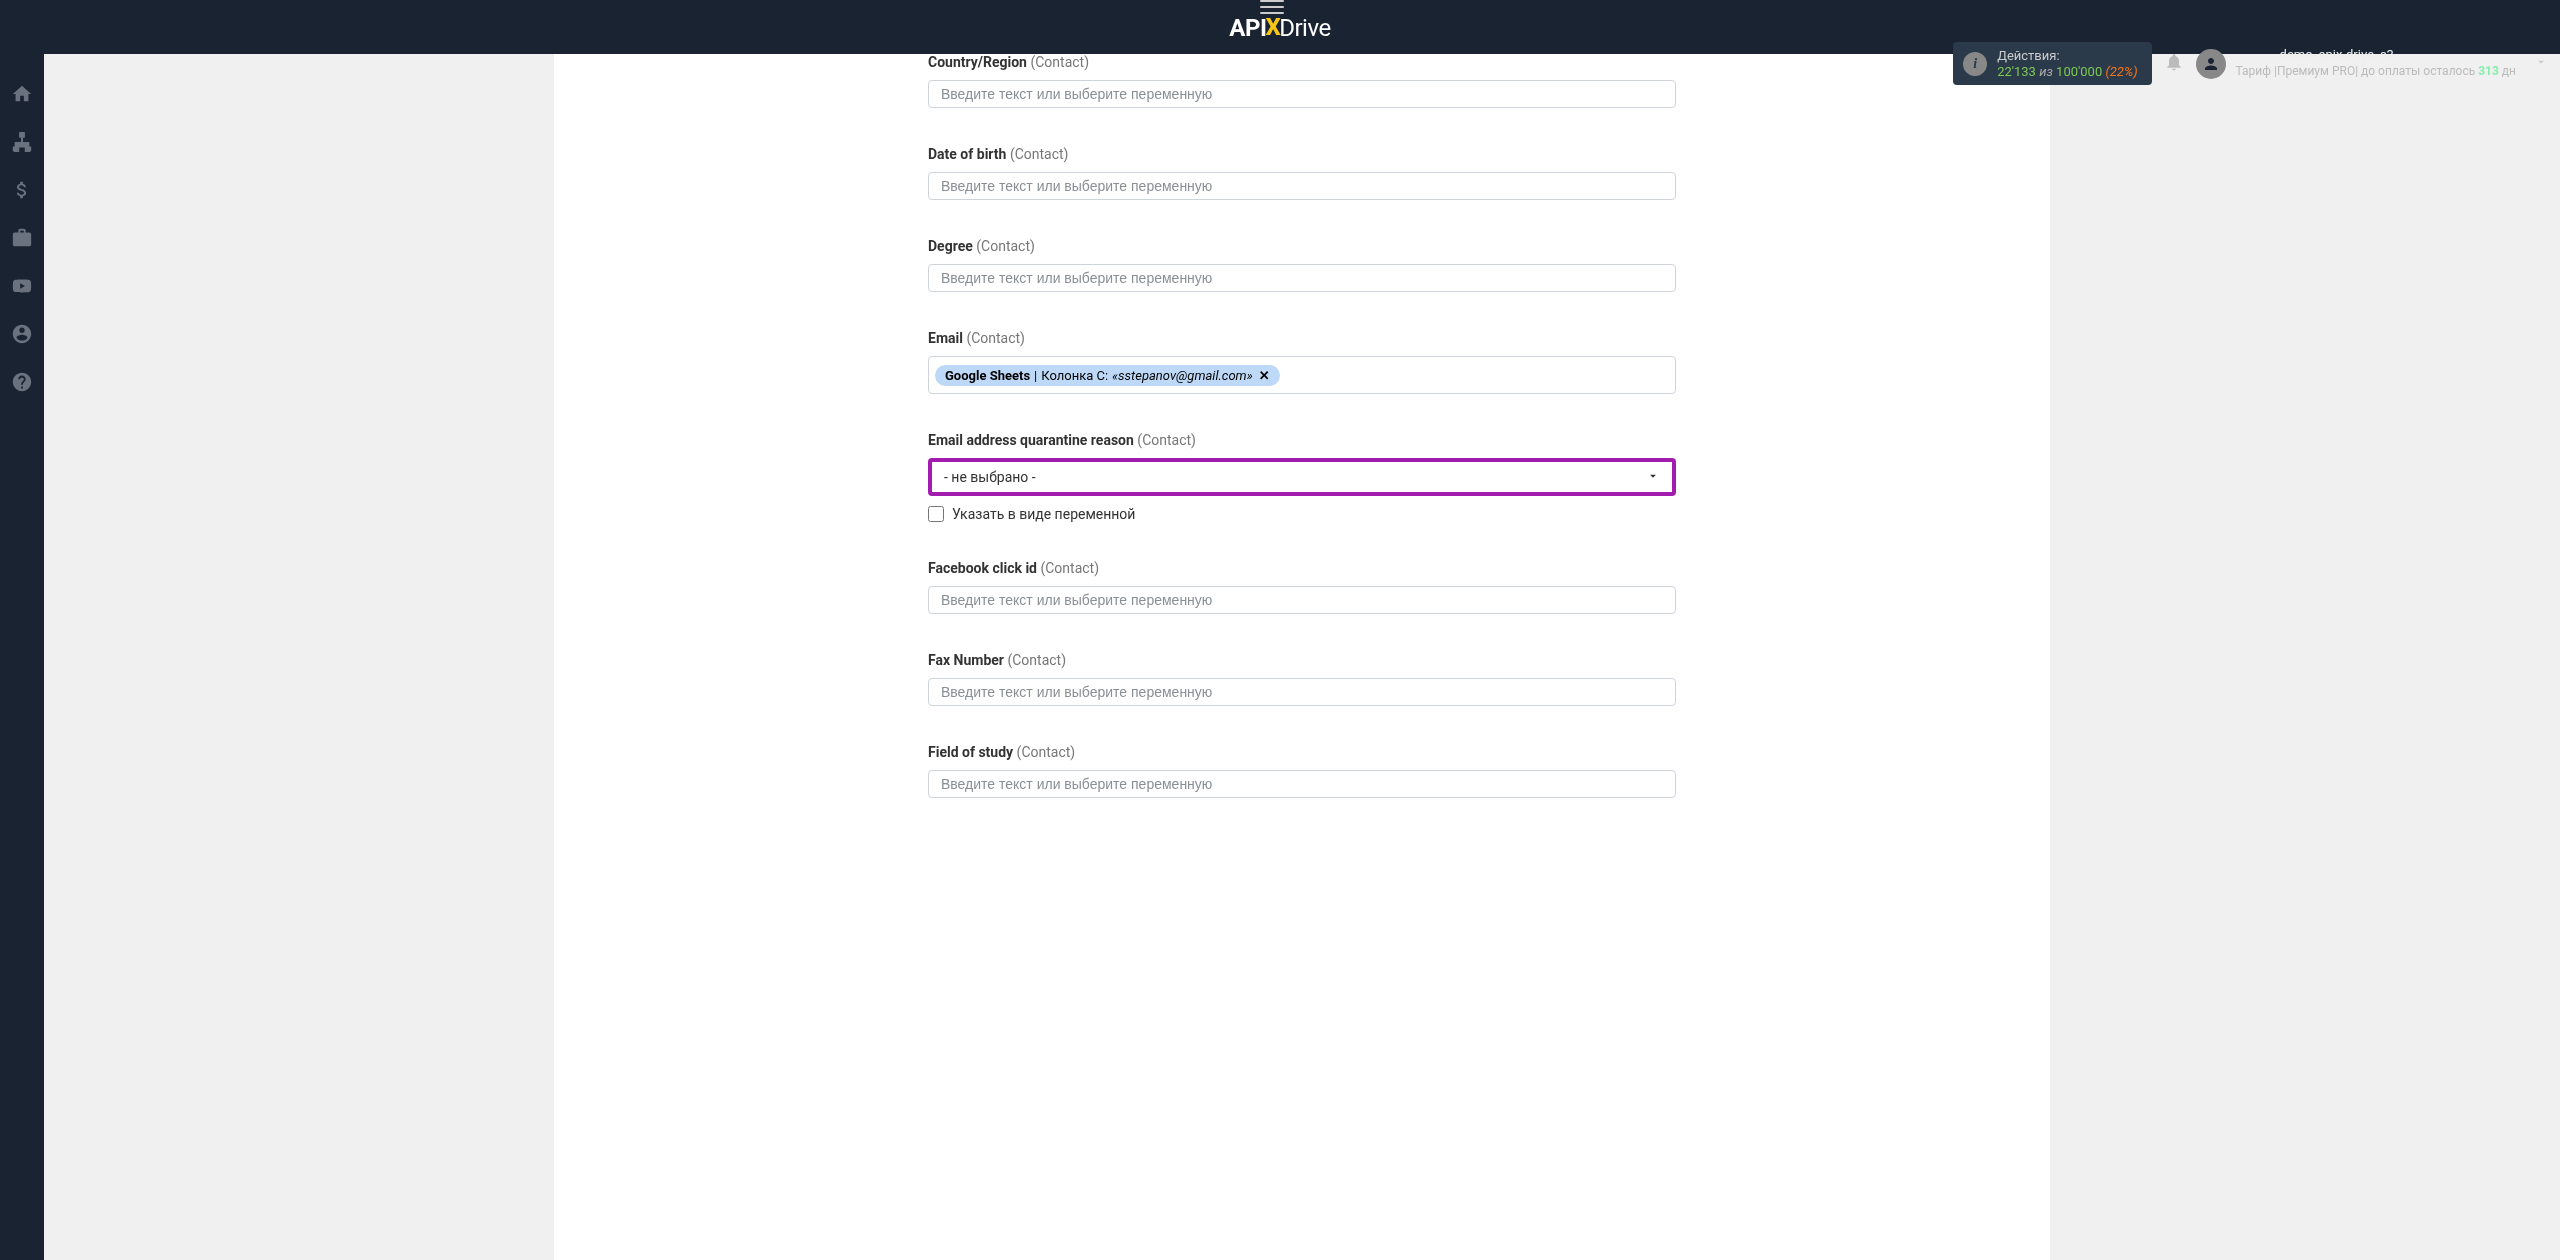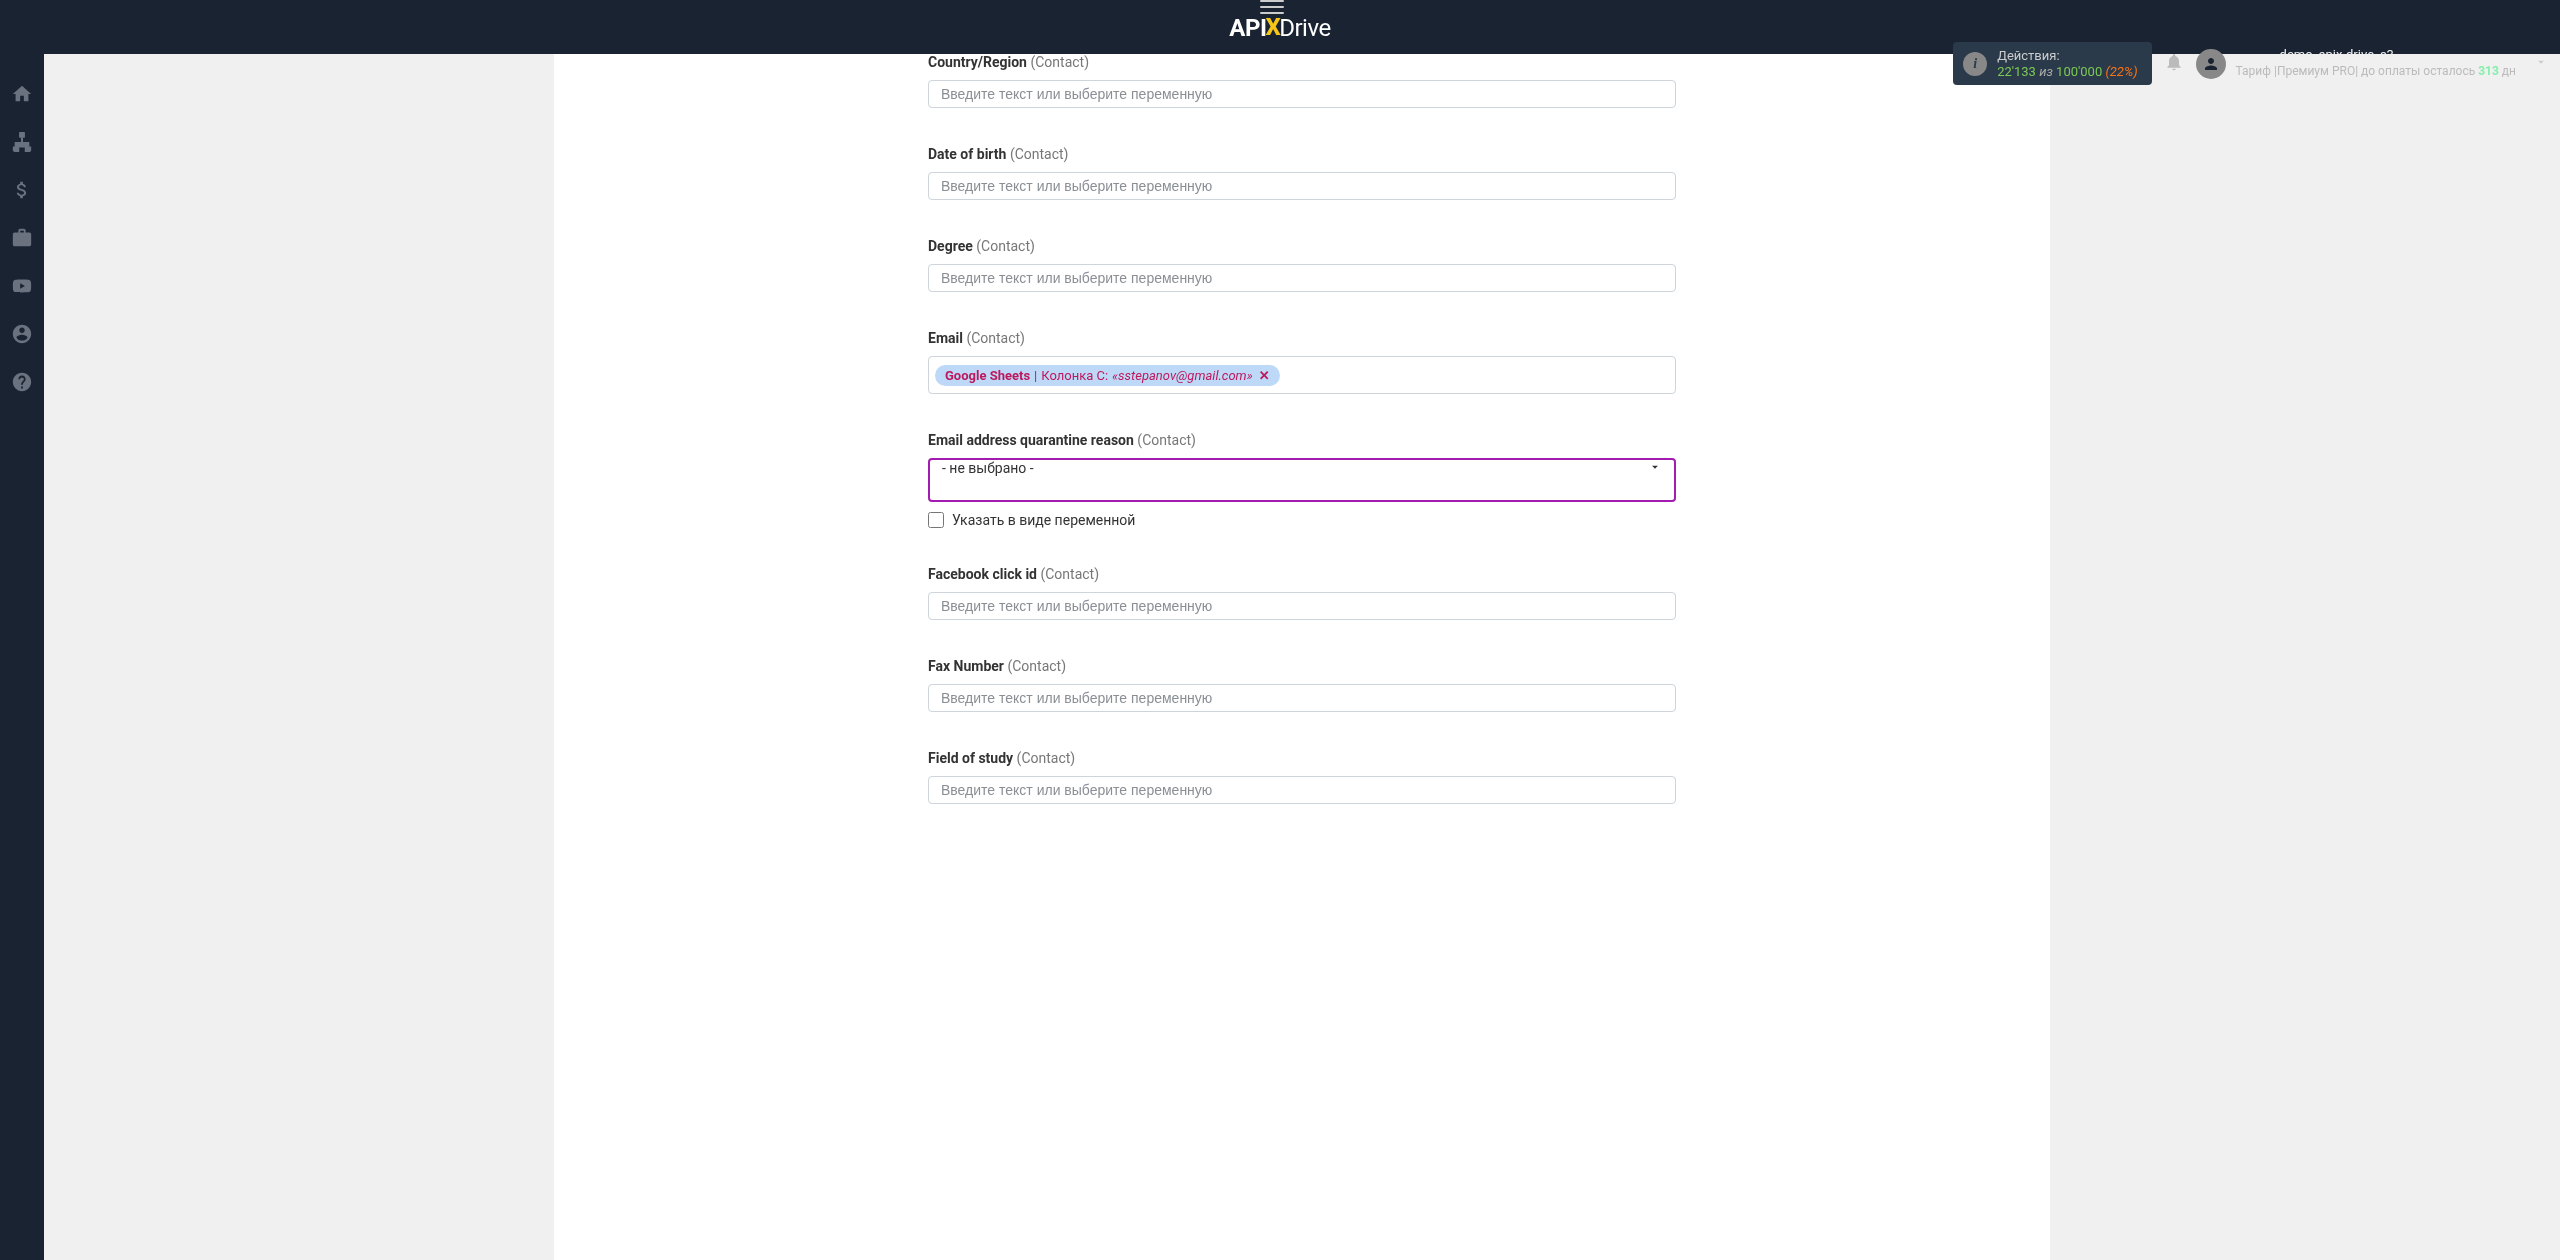--- a/index.html
+++ b/index.html
@@ -104,36 +104,36 @@
     }
     .form-label .suffix { font-weight: 400; color: #777; }
     .form-input {
       width: 100%; height: 28px;
       border: 1px solid #ced4da; border-radius: 4px;
       padding: 0 12px; font-size: 14px; color: #333;
       background: #fff;
     }
     .form-input::placeholder { color: #8a8f95; }
     .form-select {
-      width: 100%; height: 44px;
-      border: 2px solid #a21caf; border-radius: 4px;
+      width: 100%; height: 38px;
+      border: 4px solid #a21caf; border-radius: 4px;
       padding: 0 12px; font-size: 14px; color: #333;
       background: #fff; position: relative;
-      display: flex; justify-content: space-between;
+      display: flex; align-items: center; justify-content: space-between;
       cursor: pointer;
     }
     .form-select .caret svg { width: 14px; height: 14px; fill: #333; }
     .token-input {
       width: 100%; min-height: 38px;
       border: 1px solid #ced4da; border-radius: 4px;
       padding: 4px 6px; background: #fff;
       display: flex; flex-wrap: wrap; align-items: center; gap: 4px;
     }
     .token {
-      background: #bed9f7; color: #be185d;
+      background: #bed9f7; color: #000000;
       padding: 3px 10px; border-radius: 12px;
       font-size: 13px; display: inline-flex; align-items: center; gap: 4px;
     }
     .token .src { font-weight: 700; }
     .token .col { font-weight: 400; }
     .token .val { font-style: italic; }
     .token .remove { cursor: pointer; font-weight: 700; margin-left: 2px; }
     .checkbox-row {
       display: flex; align-items: flex-start; gap: 8px;
       margin-top: 10px; font-size: 14px; color: #333;

